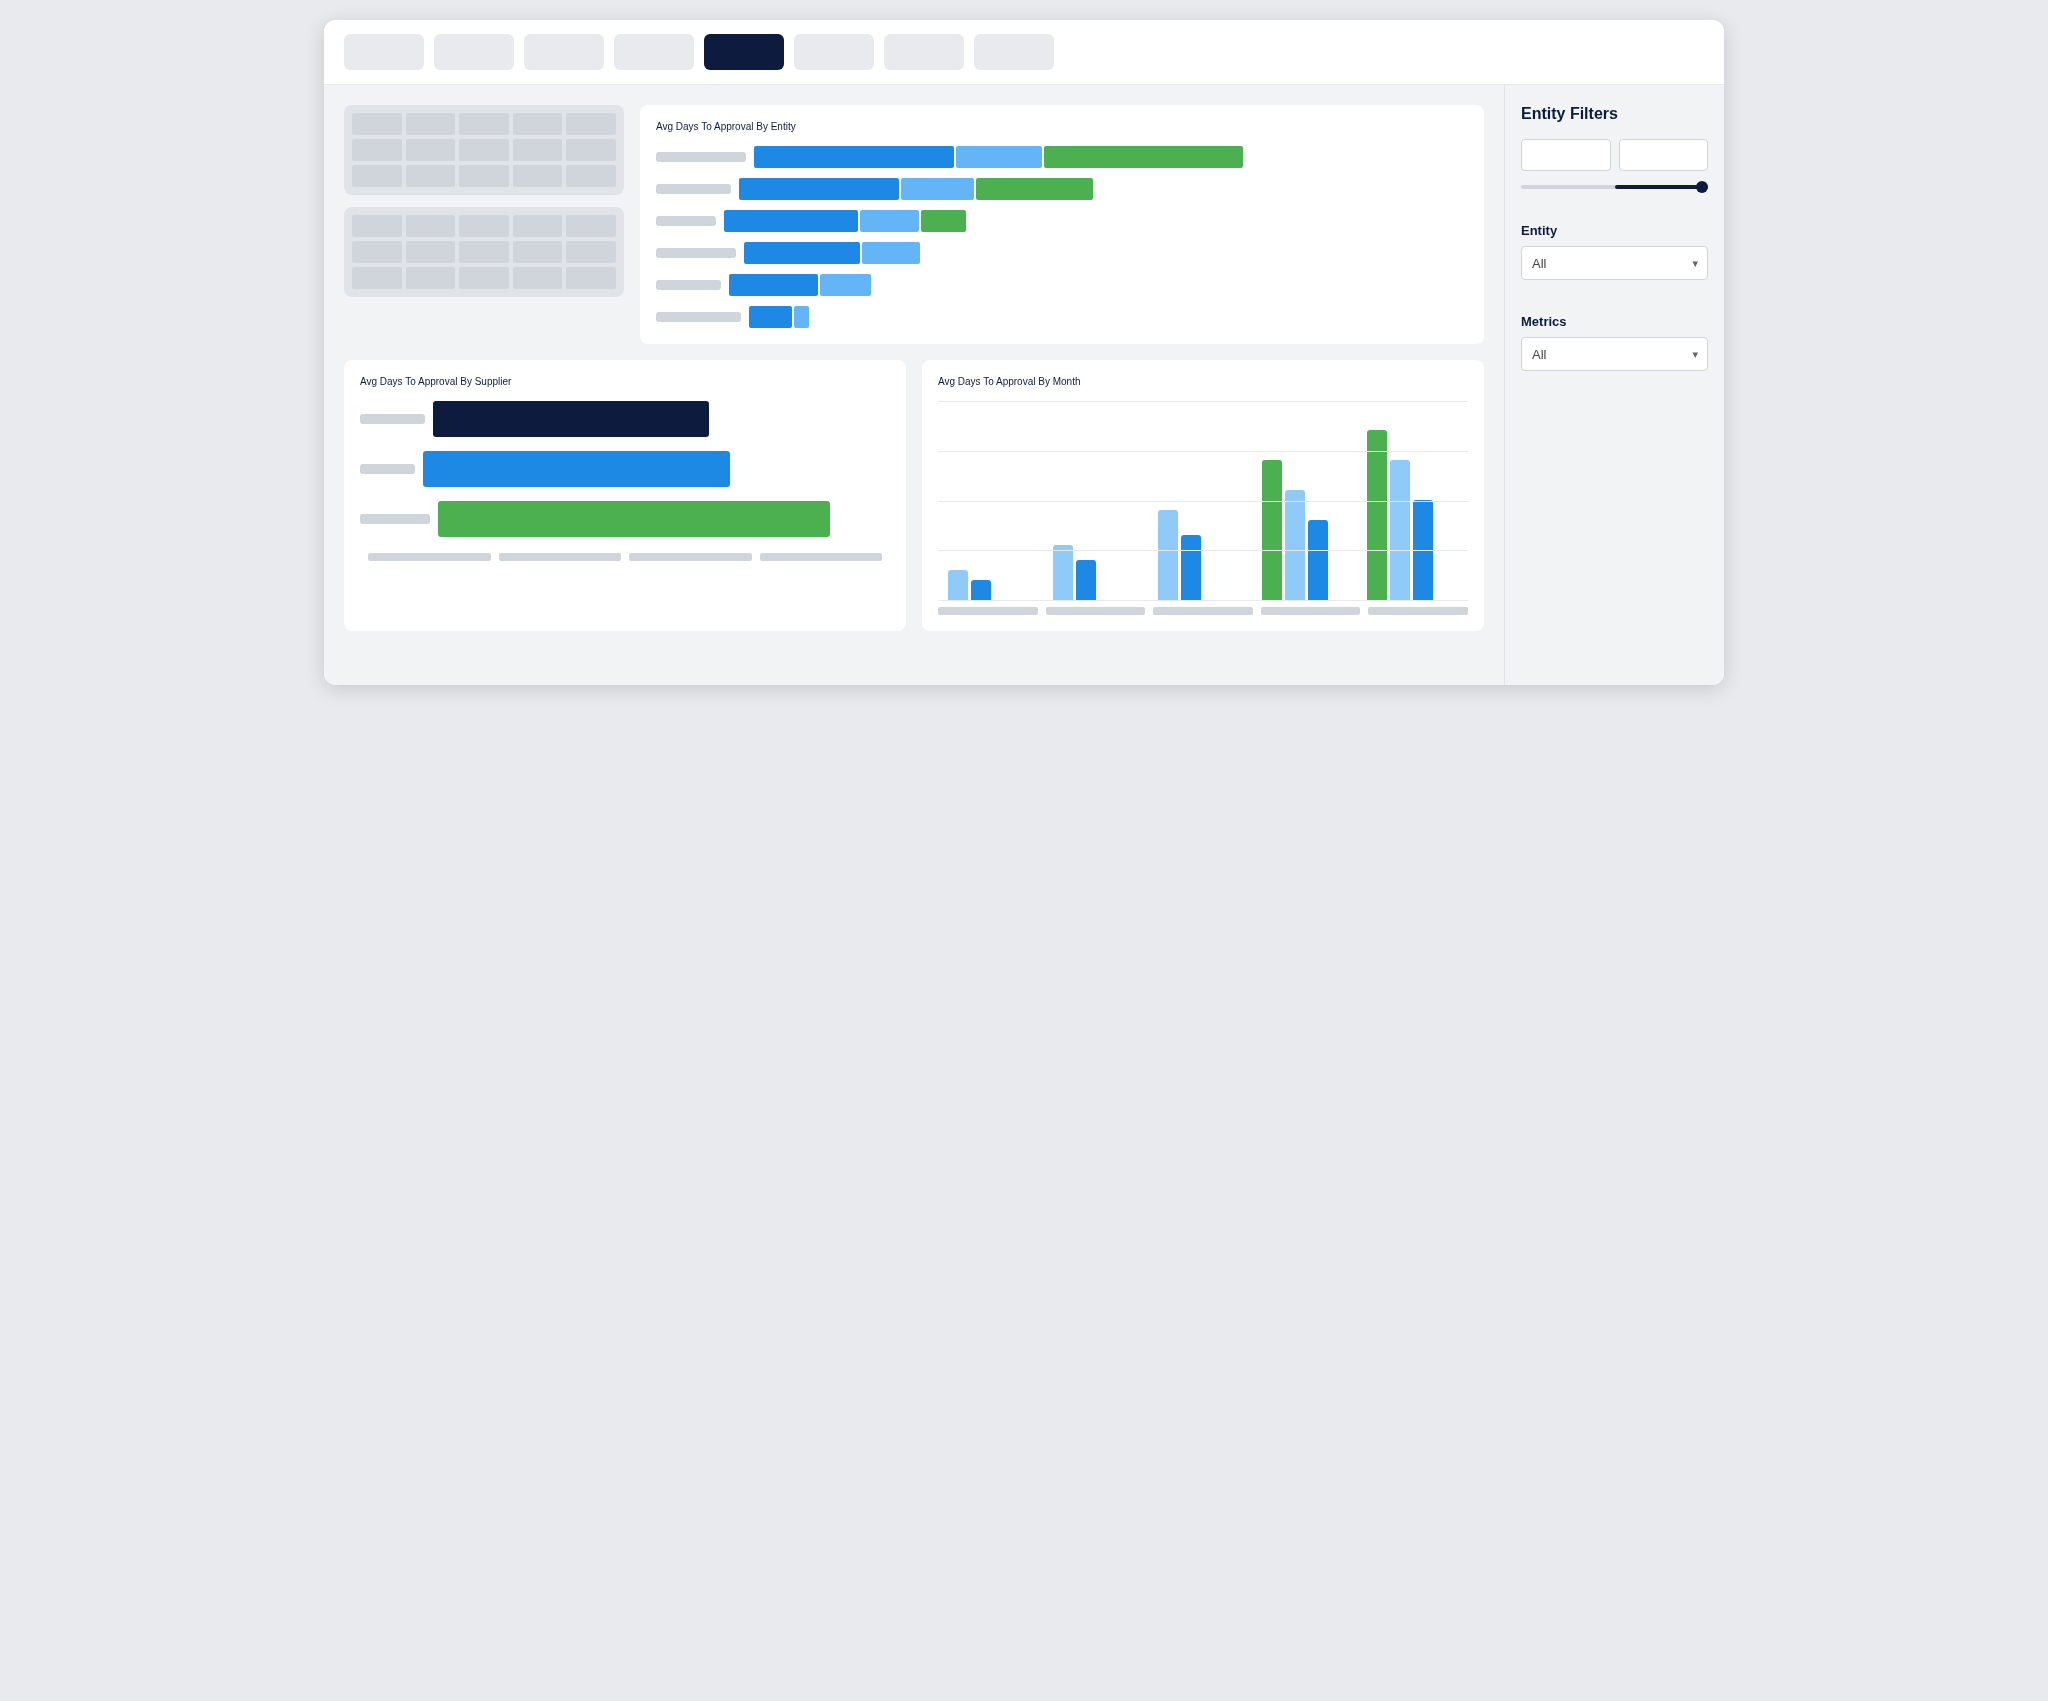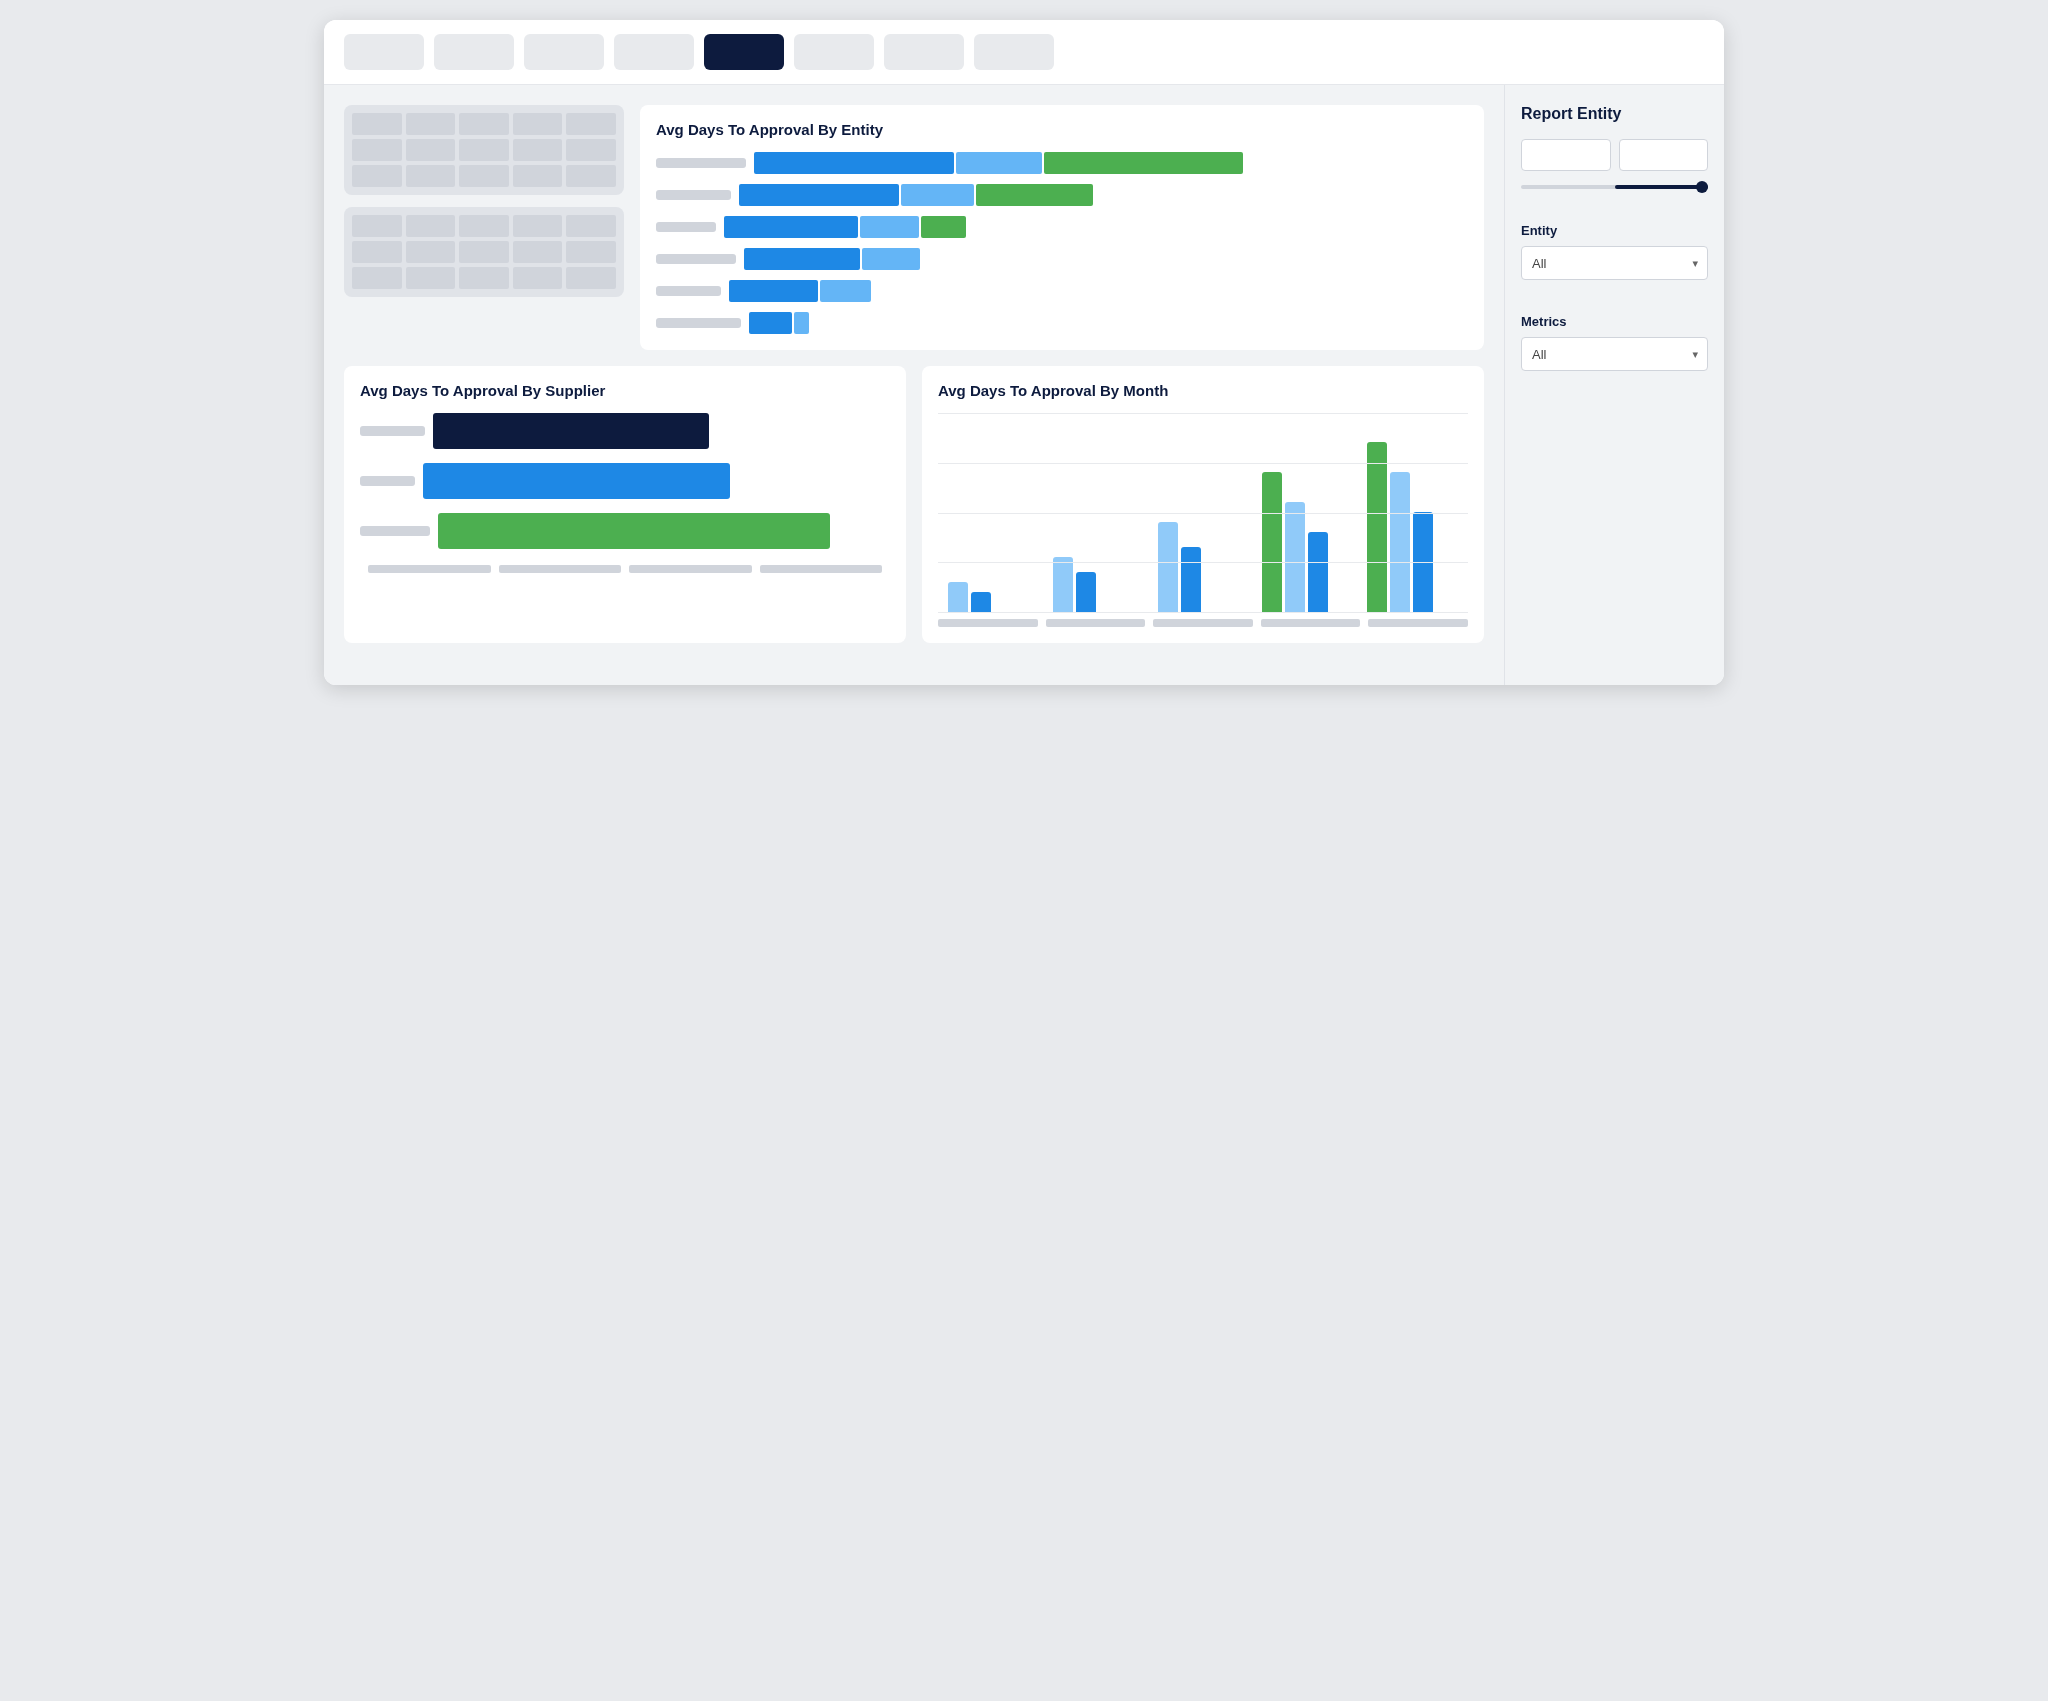--- a/index.html
+++ b/index.html
@@ -98,22 +98,22 @@
       background: #d0d4db;
       border-radius: 2px;
     }
     .chart-panel {
       background: white;
       border-radius: 8px;
       padding: 16px;
       flex: 1;
     }
     .chart-title {
-      font-size: 15px;
-      font-weight: 700;
+      font-size: 10px;
+      font-weight: 400;
       color: #0d1b3e;
       margin-bottom: 14px;
     }
     
     .entity-chart {
       display: flex;
       flex-direction: column;
       gap: 10px;
     }
     .bar-row {
@@ -487,21 +487,21 @@
             <div class="x-label"></div>
             <div class="x-label"></div>
             <div class="x-label"></div>
           </div>
         </div>
 
       </div>
     </div>
 
     <div class="sidebar">
-      <div class="sidebar-title">Report Entity</div>
+      <div class="sidebar-title">Entity Filters</div>
 
       <div class="filter-inputs">
         <div class="filter-input"></div>
         <div class="filter-input"></div>
       </div>
 
       <div class="slider-track">
         <div class="slider-fill"></div>
         <div class="slider-thumb"></div>
       </div>

